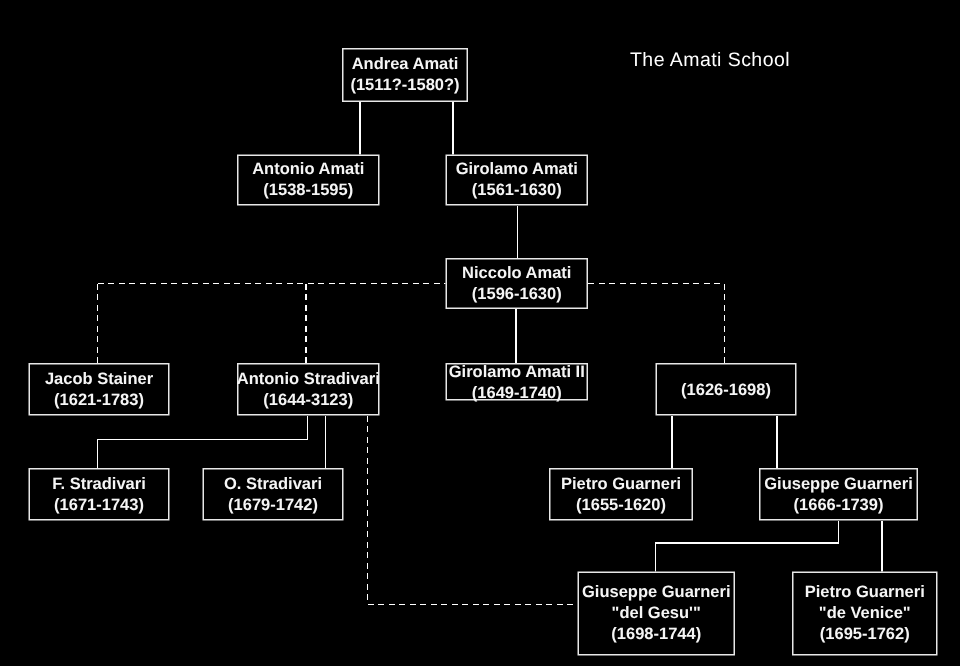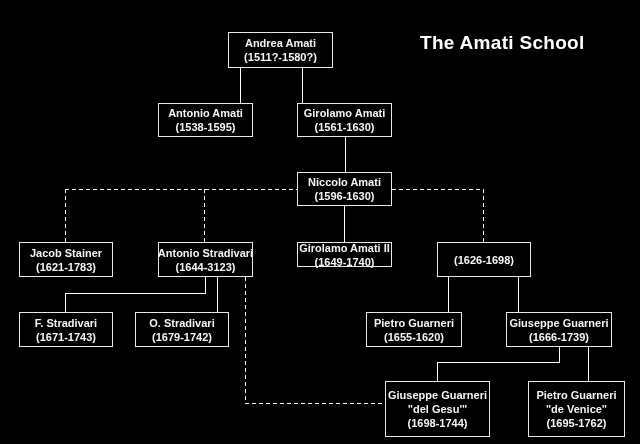--- a/index.html
+++ b/index.html
@@ -9,22 +9,22 @@
     height: 444px;
     background: #000000;
     overflow: hidden;
     font-family: "Liberation Sans", sans-serif;
   }
   .diagram-title {
     position: absolute;
     left: 420px;
     top: 32px;
     color: #ffffff;
-    font-size: 19px;
-    font-weight: 700;
+    font-size: 13px;
+    font-weight: 400;
     letter-spacing: 0.3px;
     white-space: nowrap;
   }
   .connector-svg {
     position: absolute;
     left: 0; top: 0;
   }
   .node {
     position: absolute;
     box-sizing: border-box;
@@ -60,21 +60,21 @@
       <polyline points="65,189 297,189" fill="none" stroke="#ffffff" stroke-width="1" shape-rendering="crispEdges" stroke-dasharray="4 3"></polyline>
       <polyline points="65,189 65,242" fill="none" stroke="#ffffff" stroke-width="1" shape-rendering="crispEdges" stroke-dasharray="4 3"></polyline>
       <polyline points="204,189 204,242" fill="none" stroke="#ffffff" stroke-width="1" shape-rendering="crispEdges" stroke-dasharray="4 3"></polyline>
       <polyline points="392,189 483,189" fill="none" stroke="#ffffff" stroke-width="1" shape-rendering="crispEdges" stroke-dasharray="4 3"></polyline>
       <polyline points="483,189 483,242" fill="none" stroke="#ffffff" stroke-width="1" shape-rendering="crispEdges" stroke-dasharray="4 3"></polyline>
       <polyline points="245,277 245,403" fill="none" stroke="#ffffff" stroke-width="1" shape-rendering="crispEdges" stroke-dasharray="4 3"></polyline>
       <polyline points="245,403 385,403" fill="none" stroke="#ffffff" stroke-width="1" shape-rendering="crispEdges" stroke-dasharray="4 3"></polyline>
     </svg>
   <div class="diagram-title">The Amati School</div>
   <div id="nodes-layer">
-      <div class="node" style="left: 228px; top: 32px; width: 105px; height: 36px; border-color: rgb(232, 232, 232); color: rgb(245, 245, 245);">
+      <div class="node" style="left: 228px; top: 32px; width: 84px; height: 36px; border-color: rgb(232, 232, 232); color: rgb(245, 245, 245);">
         <div>Andrea Amati</div>
         <div>(1511?-1580?)</div>
       </div>
       <div class="node" style="left: 158px; top: 103px; width: 95px; height: 34px; border-color: rgb(232, 232, 232); color: rgb(245, 245, 245);">
         <div>Antonio Amati</div>
         <div>(1538-1595)</div>
       </div>
       <div class="node" style="left: 297px; top: 103px; width: 95px; height: 34px; border-color: rgb(232, 232, 232); color: rgb(245, 245, 245); text-align: right;">
         <div>Girolamo Amati</div>
         <div>(1561-1630)</div>

